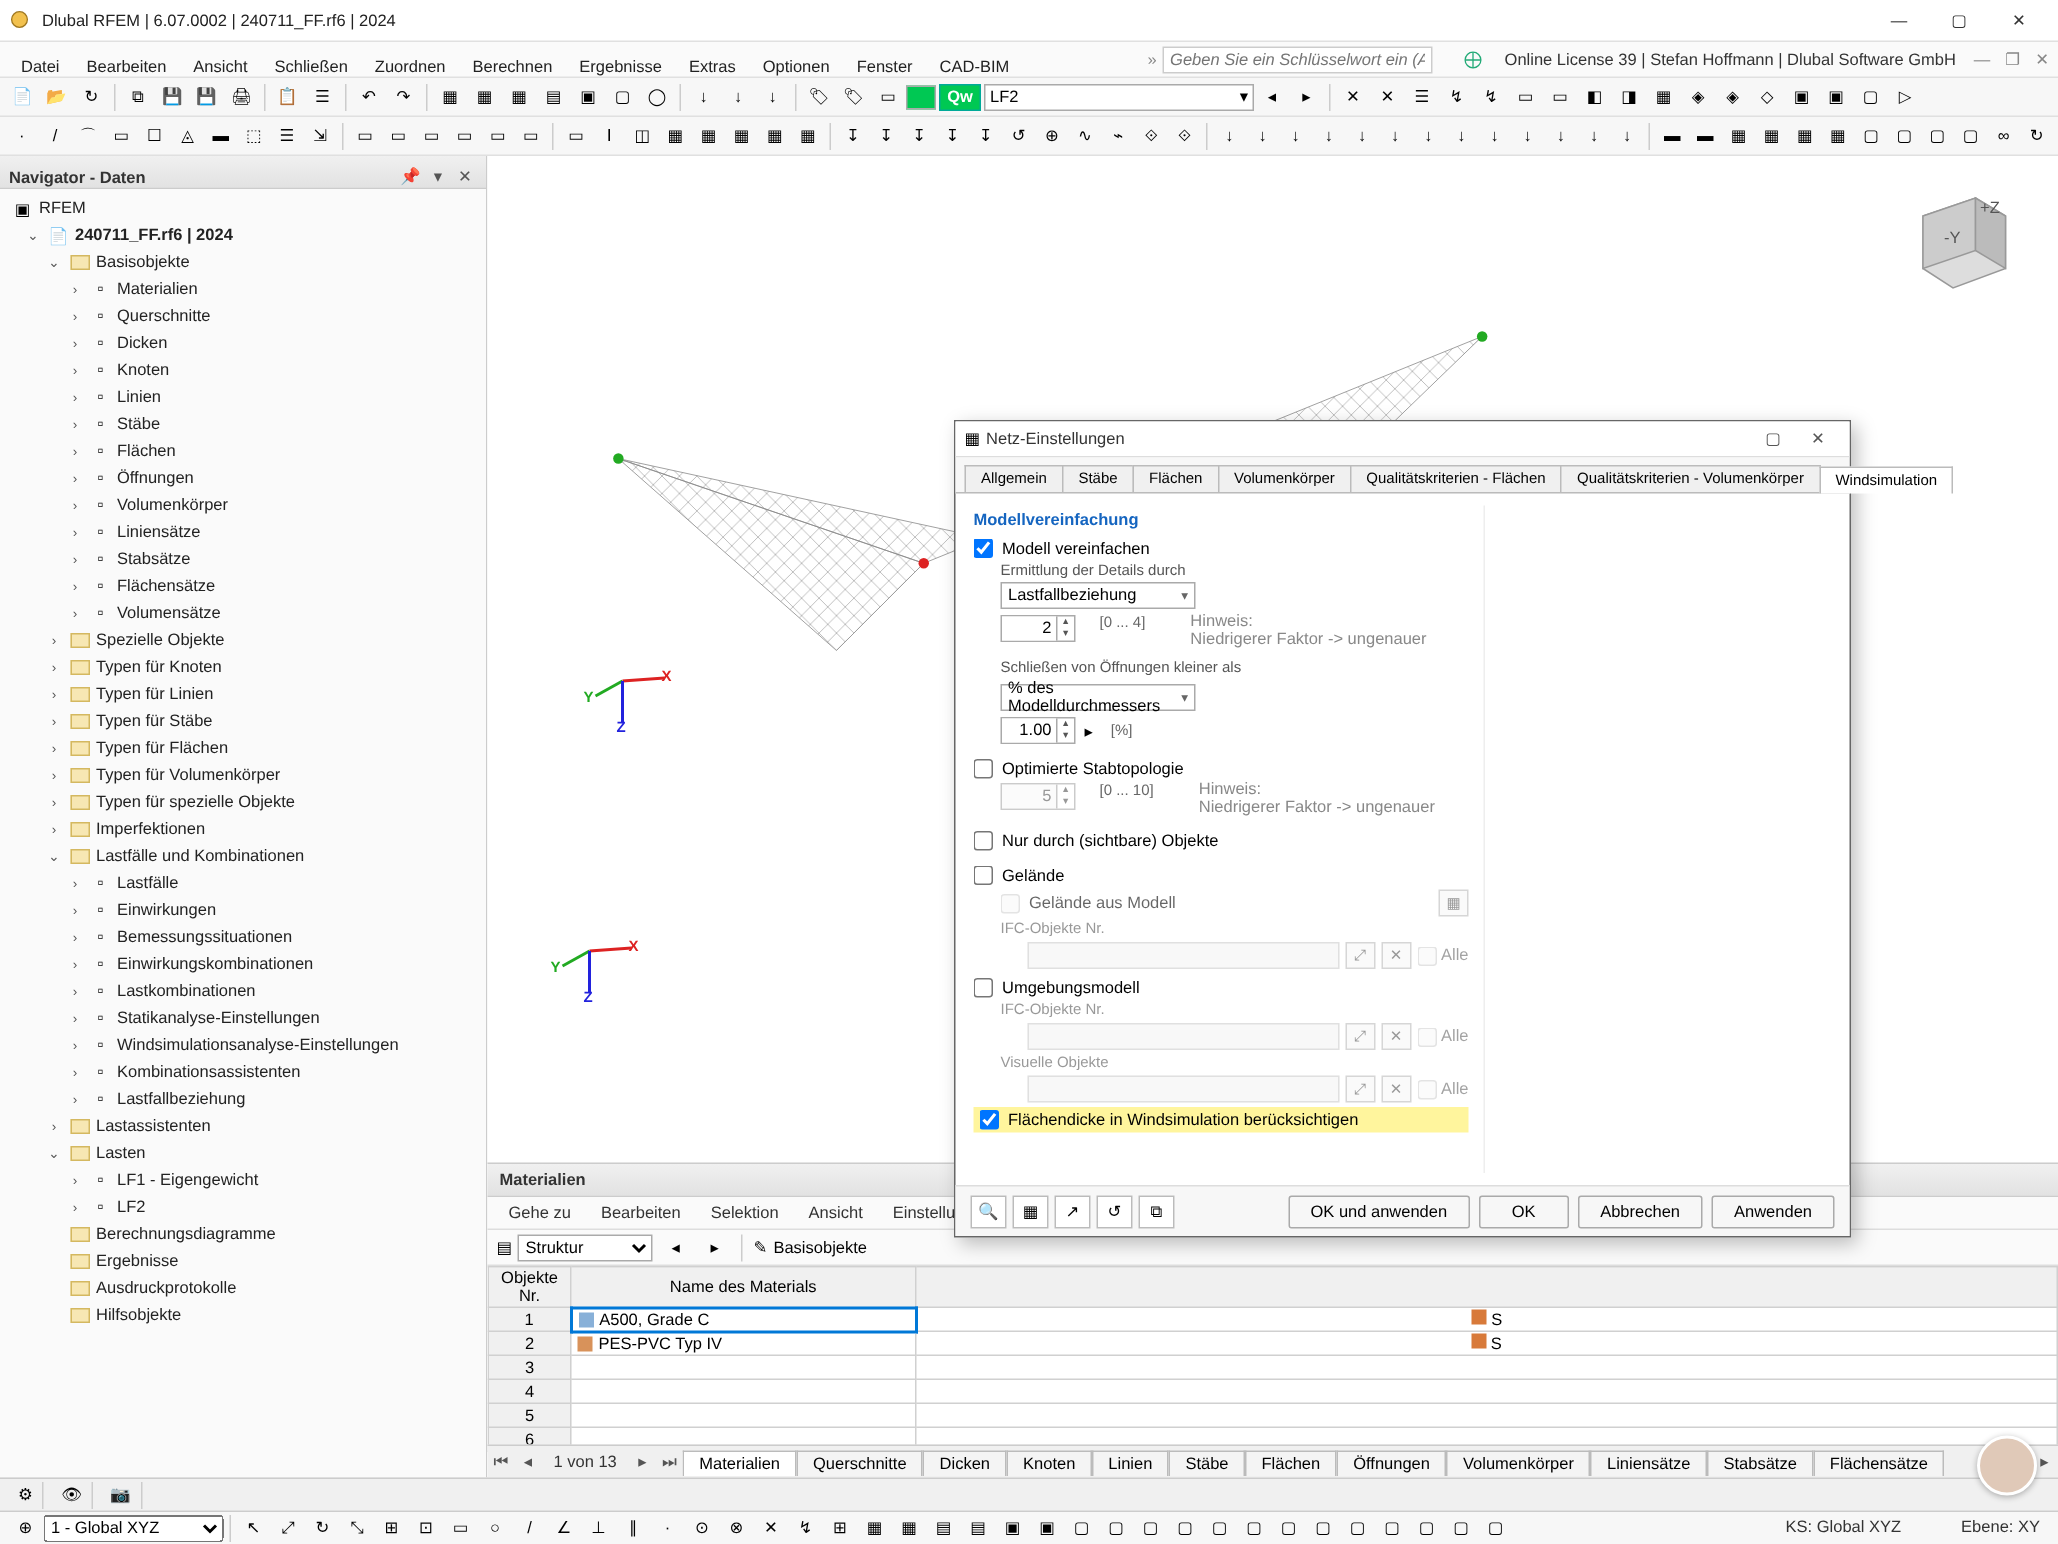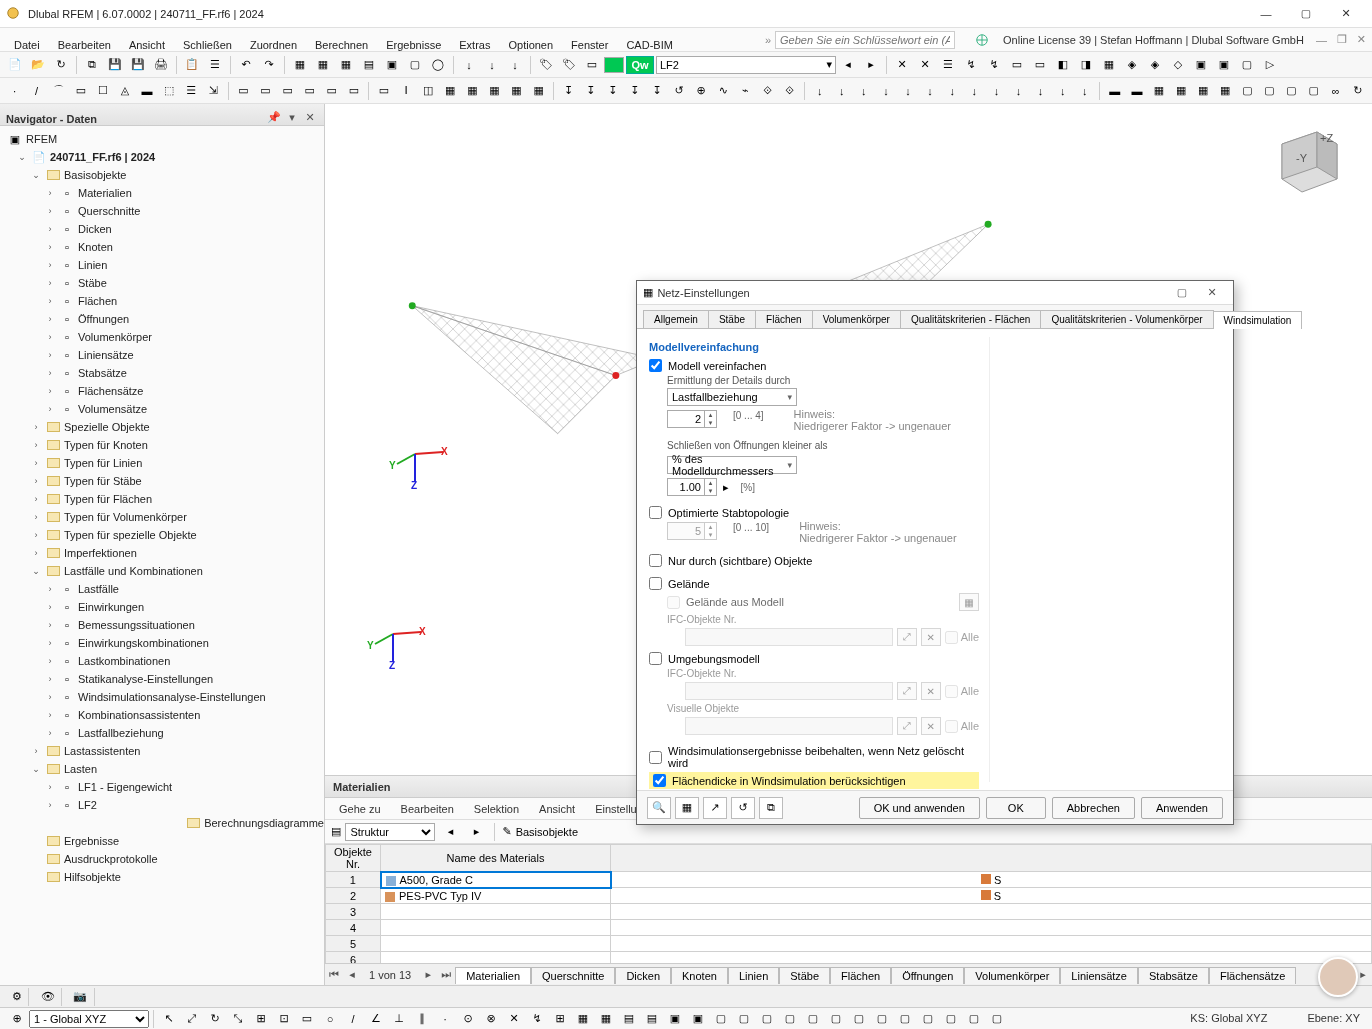--- a/index.html
+++ b/index.html
@@ -501,21 +501,21 @@
             <span class="tree-icon">▫</span>
             <span class="tree-label">LF1 - Eigengewicht</span>
           </div>
           <div class="tree-node" style="padding-left: 44px;">
             <span class="tree-toggle">›</span>
             <span class="tree-icon">▫</span>
             <span class="tree-label">LF2</span>
           </div>
         </div>
       <div id="more3-nodes">
-          <div class="tree-node" style="padding-left: 30px; justify-content: flex-end;">
+          <div class="tree-node" style="padding-left: 30px;">
             <span class="tree-toggle"></span>
             <span class="tree-icon">
               <span class="folder-icon"></span>
             </span>
             <span class="tree-label">Berechnungsdiagramme</span>
           </div>
           <div class="tree-node" style="padding-left: 30px;">
             <span class="tree-toggle"></span>
             <span class="tree-icon">
               <span class="folder-icon"></span>
@@ -804,24 +804,20 @@
             <input type="text" disabled="" style="">
             <span class="mini-btn">⤢</span>
             <span class="mini-btn">✕</span>
             <span class="all-chk">
               <input type="checkbox" disabled="" style="">
               <span>Alle</span>
             </span>
           </div>
       </div>
 
-      <div class="chk-row" style="margin-top:10px">
-          <input type="checkbox" style="">
-          <span>Windsimulationsergebnisse beibehalten, wenn Netz gelöscht wird</span>
-        </div>
       <div class="chk-row highlight">
           <input type="checkbox" checked="" style="">
           <span>Flächendicke in Windsimulation berücksichtigen</span>
         </div>
 
     </div>
     <div class="dialog-col right"></div>
   </div>
   <div class="dialog-footer">
     <div class="left-btns">

